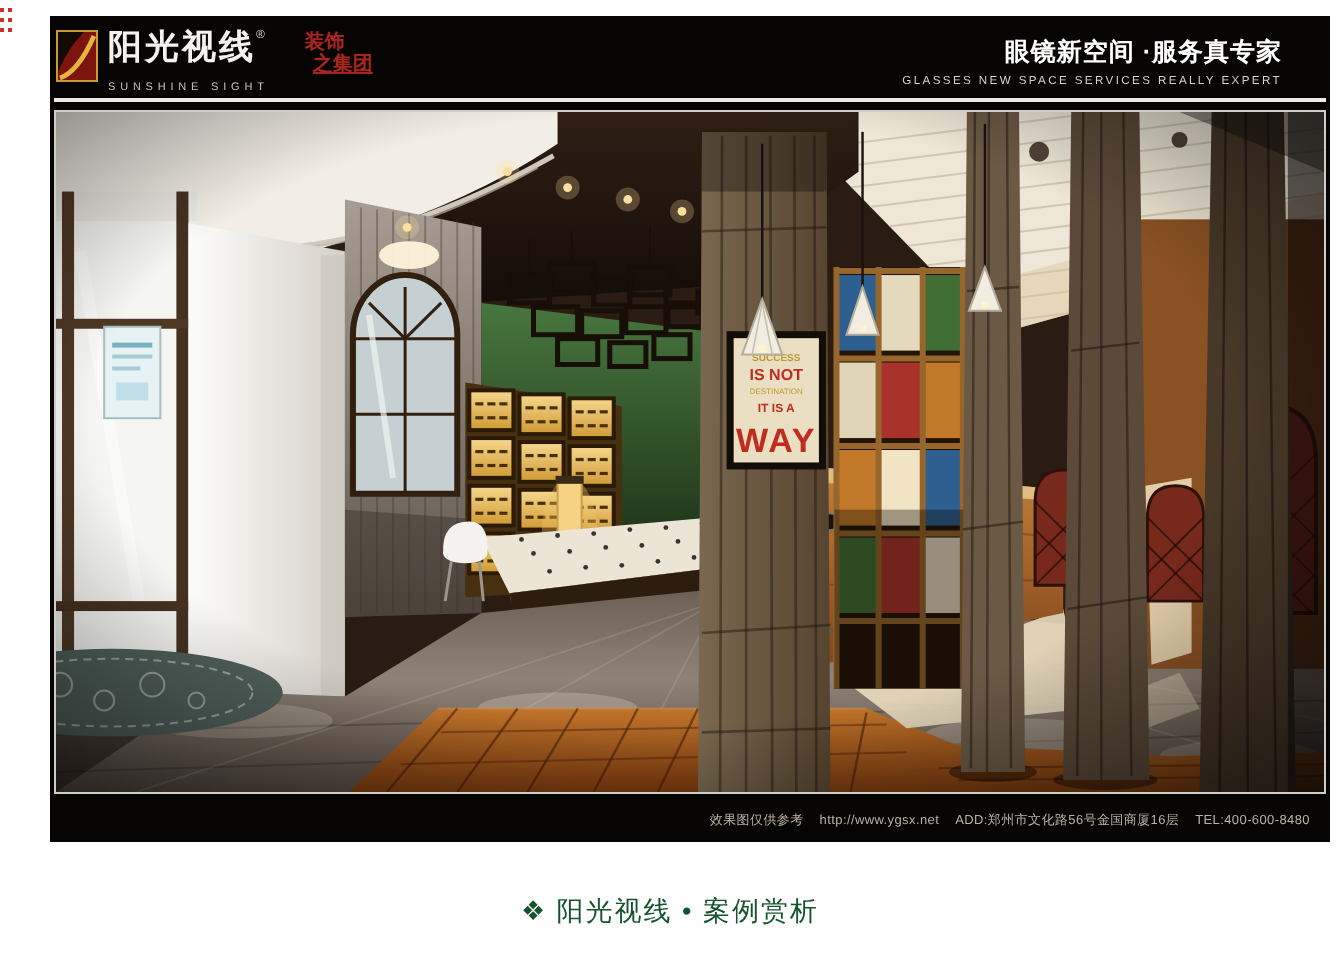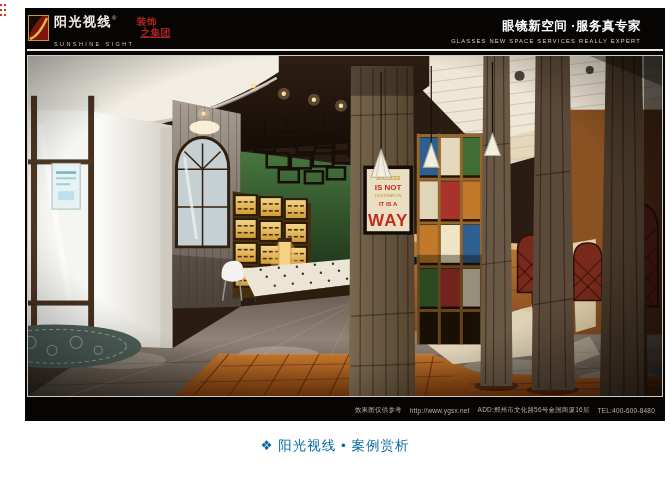--- a/index.html
+++ b/index.html
@@ -11,42 +11,42 @@
   .edge-artifact{position:absolute;left:0;top:4px;width:2px;height:2px;background:#c93327;
     box-shadow:4px 0 #c93327,0 5px #c93327,4px 5px #c93327,0 10px #c93327,4px 10px #c93327;}
 
   .slide{position:absolute;left:25px;top:8px;width:640px;height:413px;background:#070503;}
 
   .slide-header{position:absolute;left:0;top:0;width:100%;height:44px;display:flex;
     align-items:flex-start;padding:7px 24px 0 3px;box-sizing:border-box;}
   .logo-icon svg{display:block;}
   .logo-text{margin-left:5px;}
   .brand-row{display:flex;align-items:flex-start;line-height:1;}
-  .brand-cn{color:#f4f2ee;font-size:13px;font-weight:bold;letter-spacing:1.5px;}
+  .brand-cn{color:#f4f2ee;font-size:17px;font-weight:bold;letter-spacing:1.5px;}
   .reg{color:#d8d4cf;font-size:6px;margin-top:0;}
   .brand-en{color:#c9c3bb;font-size:5.5px;letter-spacing:2.4px;margin-top:3px;}
   .suffix{margin-left:20px;color:#a82420;font-size:10px;font-weight:bold;line-height:1.1;margin-top:1px;}
   .suffix .l2{margin-left:4px;text-decoration:underline;}
   .spacer{flex:1;}
   .tagline{text-align:right;margin-top:3px;}
   .tagline-cn{color:#ffffff;font-size:12.5px;font-weight:bold;letter-spacing:.5px;}
   .tagline-en{color:#d6d1ca;font-size:5.8px;letter-spacing:1.2px;margin-top:3px;}
 
   .header-rule{position:absolute;left:2px;right:2px;top:41px;height:2px;background:#eceae6;}
 
   .photo{position:absolute;left:2px;top:47px;width:636px;height:342px;border:1px solid #cfccc6;
     box-sizing:border-box;background:#241812;overflow:hidden;}
   .photo svg{display:block;width:100%;height:100%;}
 
   .slide-footer{position:absolute;left:0;right:0;top:391px;height:22px;display:flex;
     justify-content:flex-end;align-items:center;gap:8px;padding-right:10px;
     font-size:6.5px;color:#b9b1a4;letter-spacing:.2px;}
 
-  .caption{position:absolute;left:0;top:437px;width:100%;text-align:center;
-    font-size:13.5px;color:#0369a1;letter-spacing:1px;}
+  .caption{position:absolute;left:0;top:447px;width:100%;text-align:center;
+    font-size:13.5px;color:#14532d;letter-spacing:1px;}
 </style>
 </head>
 <body>
 
 <div class="page">
 
   <div class="edge-artifact"></div>
 
   <div class="slide">
 

